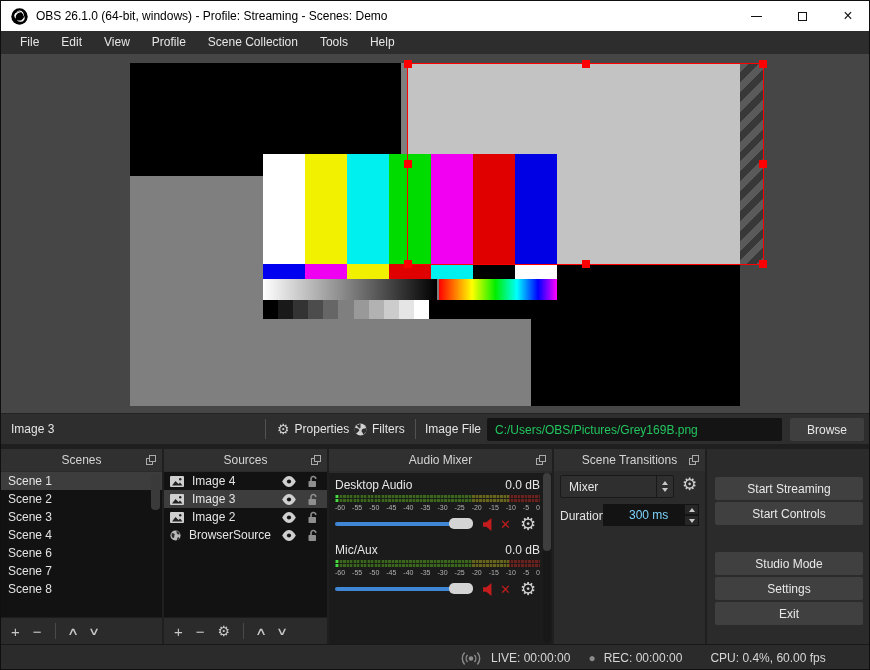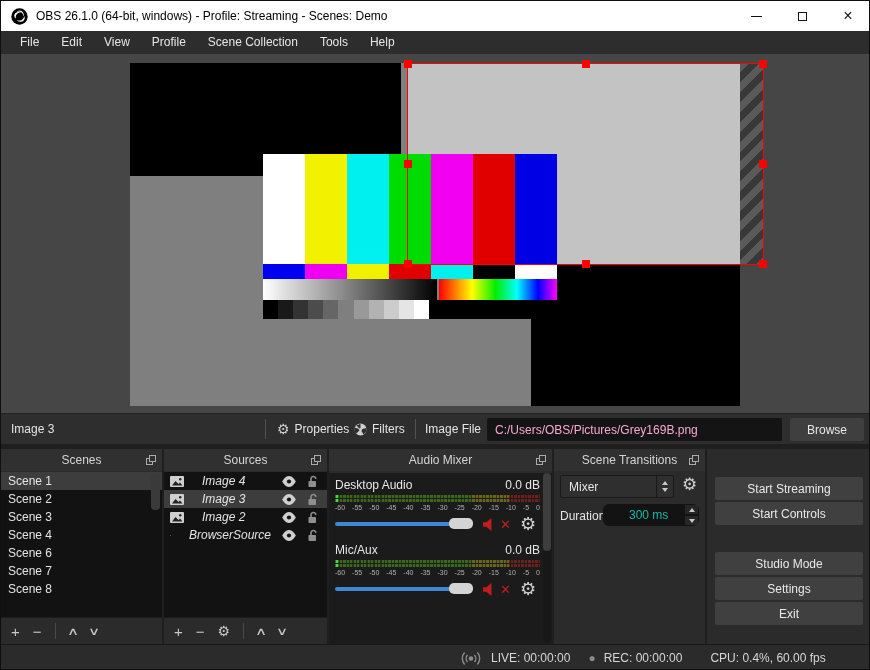--- a/index.html
+++ b/index.html
@@ -47,39 +47,39 @@
   .h-ml{left:-4px;top:50%;margin-top:-4px} .h-mr{right:-4px;top:50%;margin-top:-4px}
   .h-bl{left:-4px;bottom:-4px} .h-bm{left:50%;margin-left:-4px;bottom:-4px} .h-br{right:-4px;bottom:-4px}
 
   
   .contextbar { position:absolute; left:0; top:412px; width:870px; height:31px; background:#2e2e2e; border-top:1px solid #232323; font-size:12px; color:#e4e4e4; }
   .contextbar > * { position:absolute; top:0; height:30px; display:flex; align-items:center; }
   .ctx-src { left:10px; }
   .ctx-sep { width:1px; height:20px !important; top:5px; background:#525252; }
   .ctx-btn { gap:5px; color:#e4e4e4; }
   .gear-glyph { color:#cfcfcf; line-height:1; }
-  .ctx-input { left:486px; top:4px; height:23px; width:295px; background:#141414; border:none; border-radius:2px; color:#f9a8d4; font-size:12px; padding:0 8px; font-family:inherit; }
+  .ctx-input { left:486px; top:4px; height:23px; width:295px; background:#141414; border:none; border-radius:2px; color:#22c55e; font-size:12px; padding:0 8px; font-family:inherit; }
   .ctx-browse { left:789px; top:4px; height:23px !important; width:74px; background:#3f3f3f; border-radius:2px; justify-content:center; color:#e8e8e8; }
 
   
   .docks { position:absolute; left:0; top:443px; width:870px; height:200px; background:#1f1f1f; }
   .dock { position:absolute; top:5px; height:195px; background:#2b2b2b; }
   .dock-header { position:relative; height:22px; background:#303030; display:flex; align-items:center; justify-content:center; font-size:12px; color:#d4d4d4; }
   .float-ico { position:absolute; right:6px; top:6px; }
   .dock-scenes { left:0; width:161px; }
   .dock-sources { left:163px; width:163px; }
   .dock-mixer { left:328px; width:223px; }
   .dock-trans { left:553px; width:151px; }
   .dock-controls { left:706px; width:164px; }
 
   .listarea { position:absolute; left:0; right:0; top:23px; bottom:27px; background:#121212; overflow:hidden; }
   .lrow { height:18px; display:flex; align-items:center; font-size:12px; color:#e4e4e4; padding-left:7px; }
   .lrow.sel { background:#3d3d3d; }
   .srow { padding-left:6px; padding-right:8px; gap:0; }
-  .srow .sname { flex:1; margin-left:18px;font-style:italic; }
+  .srow .sname { flex:1; margin-left:8px; }
   .srow .rico { display:flex; align-items:center; margin-left:10px; }
   .vscroll { position:absolute; right:2px; width:9px; border-radius:4px; background:#3a3a3a; }
   .scenes-scroll { top:25px; height:36px; }
   .dock-toolbar { position:absolute; left:0; right:0; bottom:0; height:27px; background:#2b2b2b; border-top:1px solid #1c1c1c; display:flex; align-items:center; padding-left:10px; gap:13px; color:#c8c8c8; }
   .tb-ico { font-size:15px; line-height:1; }
   .tb-sep { width:1px; height:16px; background:#4a4a4a; }
   .tb-chev { font-size:11px; transform:scaleX(1.5); }
 
   
   .mixer-body { position:absolute; left:0; right:0; top:24px; bottom:0; background:#1b1b1b; padding:5px 12px 0 6px; }
@@ -102,21 +102,21 @@
   .mixer-scroll { position:absolute; left:0; top:0; width:8px; height:78px; background:#3e3e3e; border-radius:4px; }
 
   
   .combo { position:absolute; left:6px; top:26px; width:114px; height:23px; background:#2f2f2f; border:1px solid #191919; border-radius:2px; display:flex; align-items:center; font-size:12px; color:#e4e4e4; }
   .combo .cval { padding-left:8px; flex:1; }
   .combo .carrows { width:17px; height:100%; border-left:1px solid #191919; display:flex; flex-direction:column; align-items:center; justify-content:center; gap:3px; }
   .tri-up { width:0; height:0; border-left:3.5px solid transparent; border-right:3.5px solid transparent; border-bottom:4.5px solid #c8c8c8; }
   .tri-down { width:0; height:0; border-left:3.5px solid transparent; border-right:3.5px solid transparent; border-top:4.5px solid #c8c8c8; }
   .trans-gear { position:absolute; left:128px; top:27px; font-size:17px; }
   .dur-label { position:absolute; left:6px; top:56px; font-size:12px; color:#e4e4e4; line-height:22px; }
-  .spin { position:absolute; left:49px; top:55px; width:96px; height:22px; background:#131313; border-radius:6px; color:#14b8a6; font-size:12px; }
+  .spin { position:absolute; left:49px; top:55px; width:96px; height:22px; background:#131313; border-radius:0; color:#7dd3fc; font-size:12px; }
   .spin .sval { position:absolute; left:26px; top:0; line-height:22px; }
   .spin .sarrows { position:absolute; right:0; top:0; bottom:0; width:15px; display:flex; flex-direction:column; }
   .spin .sbtn { flex:1; background:#262626; display:flex; align-items:center; justify-content:center; margin:1px 1px; }
 
   
   .ctl-btn { position:absolute; left:8px; width:148px; height:23px; background:#404040; border-radius:2px; color:#e8e8e8; font-size:12px; display:flex; align-items:center; justify-content:center; }
 
   
   .statusbar { position:absolute; left:0; top:643px; width:870px; height:27px; background:#2b2b2b; border-top:1px solid #191919; }
   .status-cluster { position:absolute; left:458px; top:0; height:26px; display:flex; align-items:center; font-size:12px; color:#d6d6d6; }

